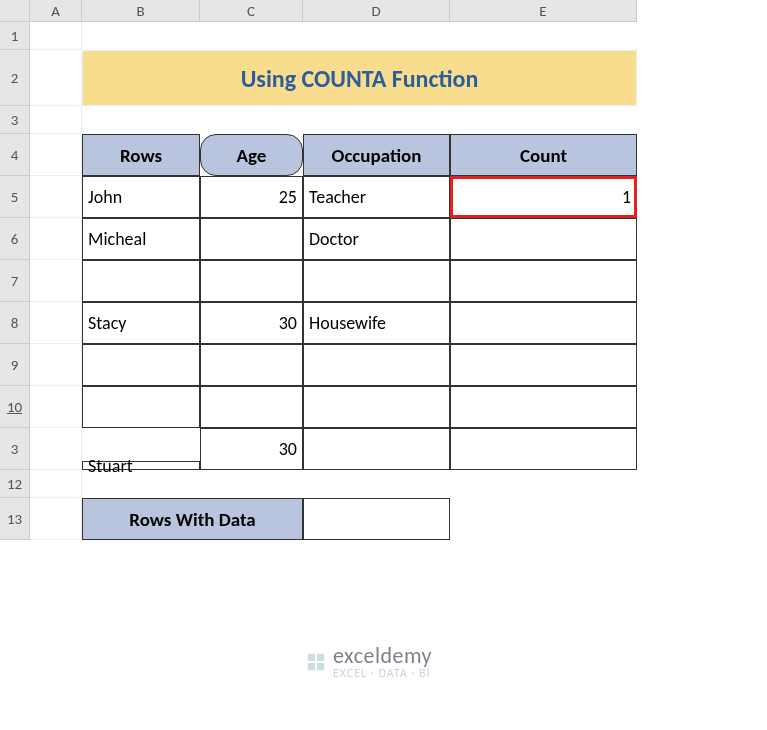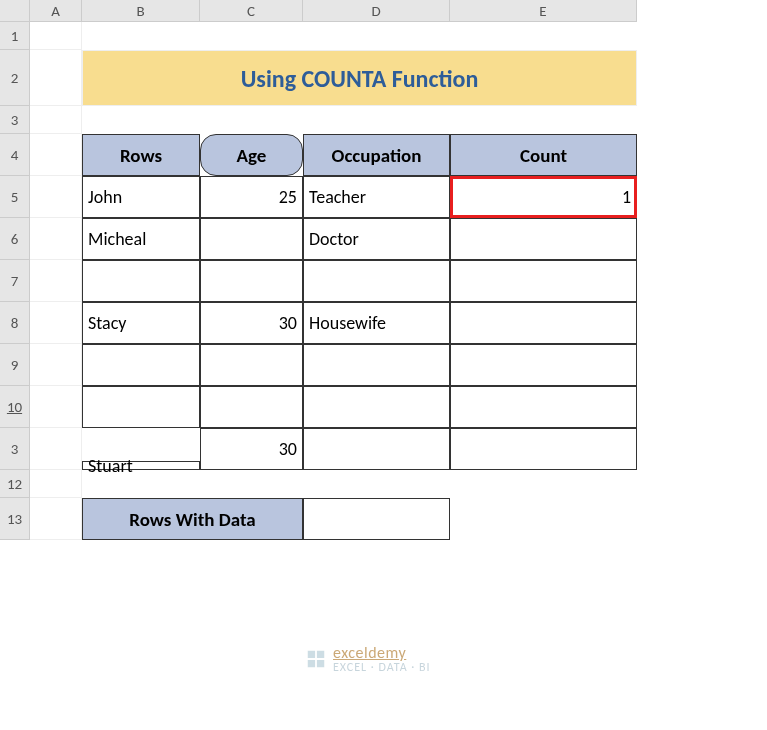--- a/index.html
+++ b/index.html
@@ -114,25 +114,24 @@
       gap: 6px;
       opacity: 0.55;
     }
     .watermark .logo-icon svg { display: block; }
     .watermark .wm-text {
       display: flex;
       flex-direction: column;
       line-height: 1;
     }
     .watermark .wm-text .main {
-      font-size: 16px;
+      font-size: 22px;
       font-weight: 500;
-      color: #a16207;
+      color: #0f172a;
       letter-spacing: .5px;
-      text-decoration: underline;
     }
     .watermark .wm-text .sub {
       font-size: 12px;
       color: #9bb3c0;
       letter-spacing: 1px;
     }
   </style>
 </head>
 <body>
 

